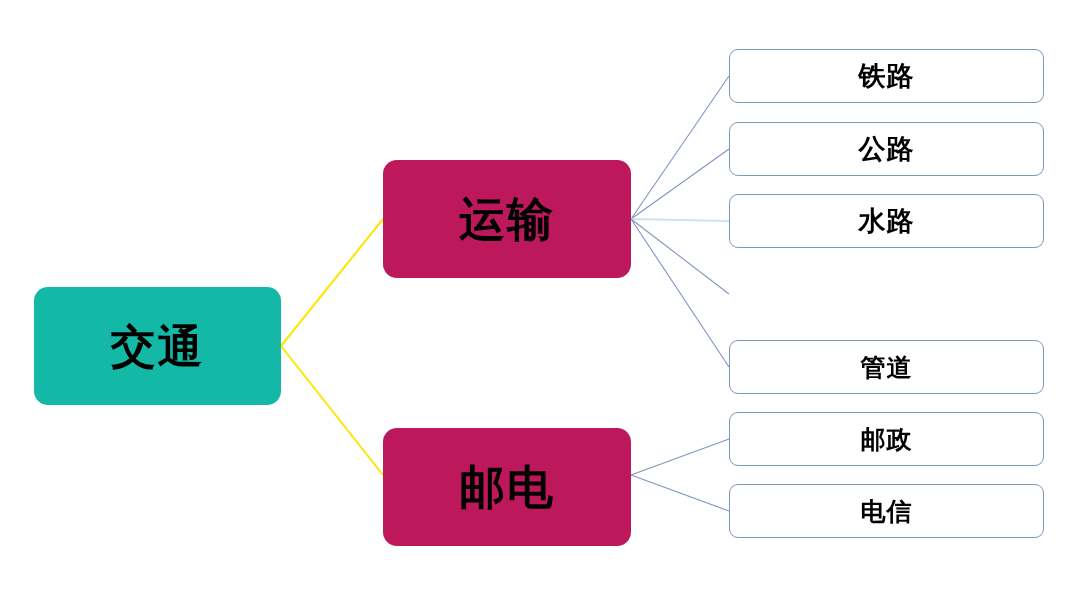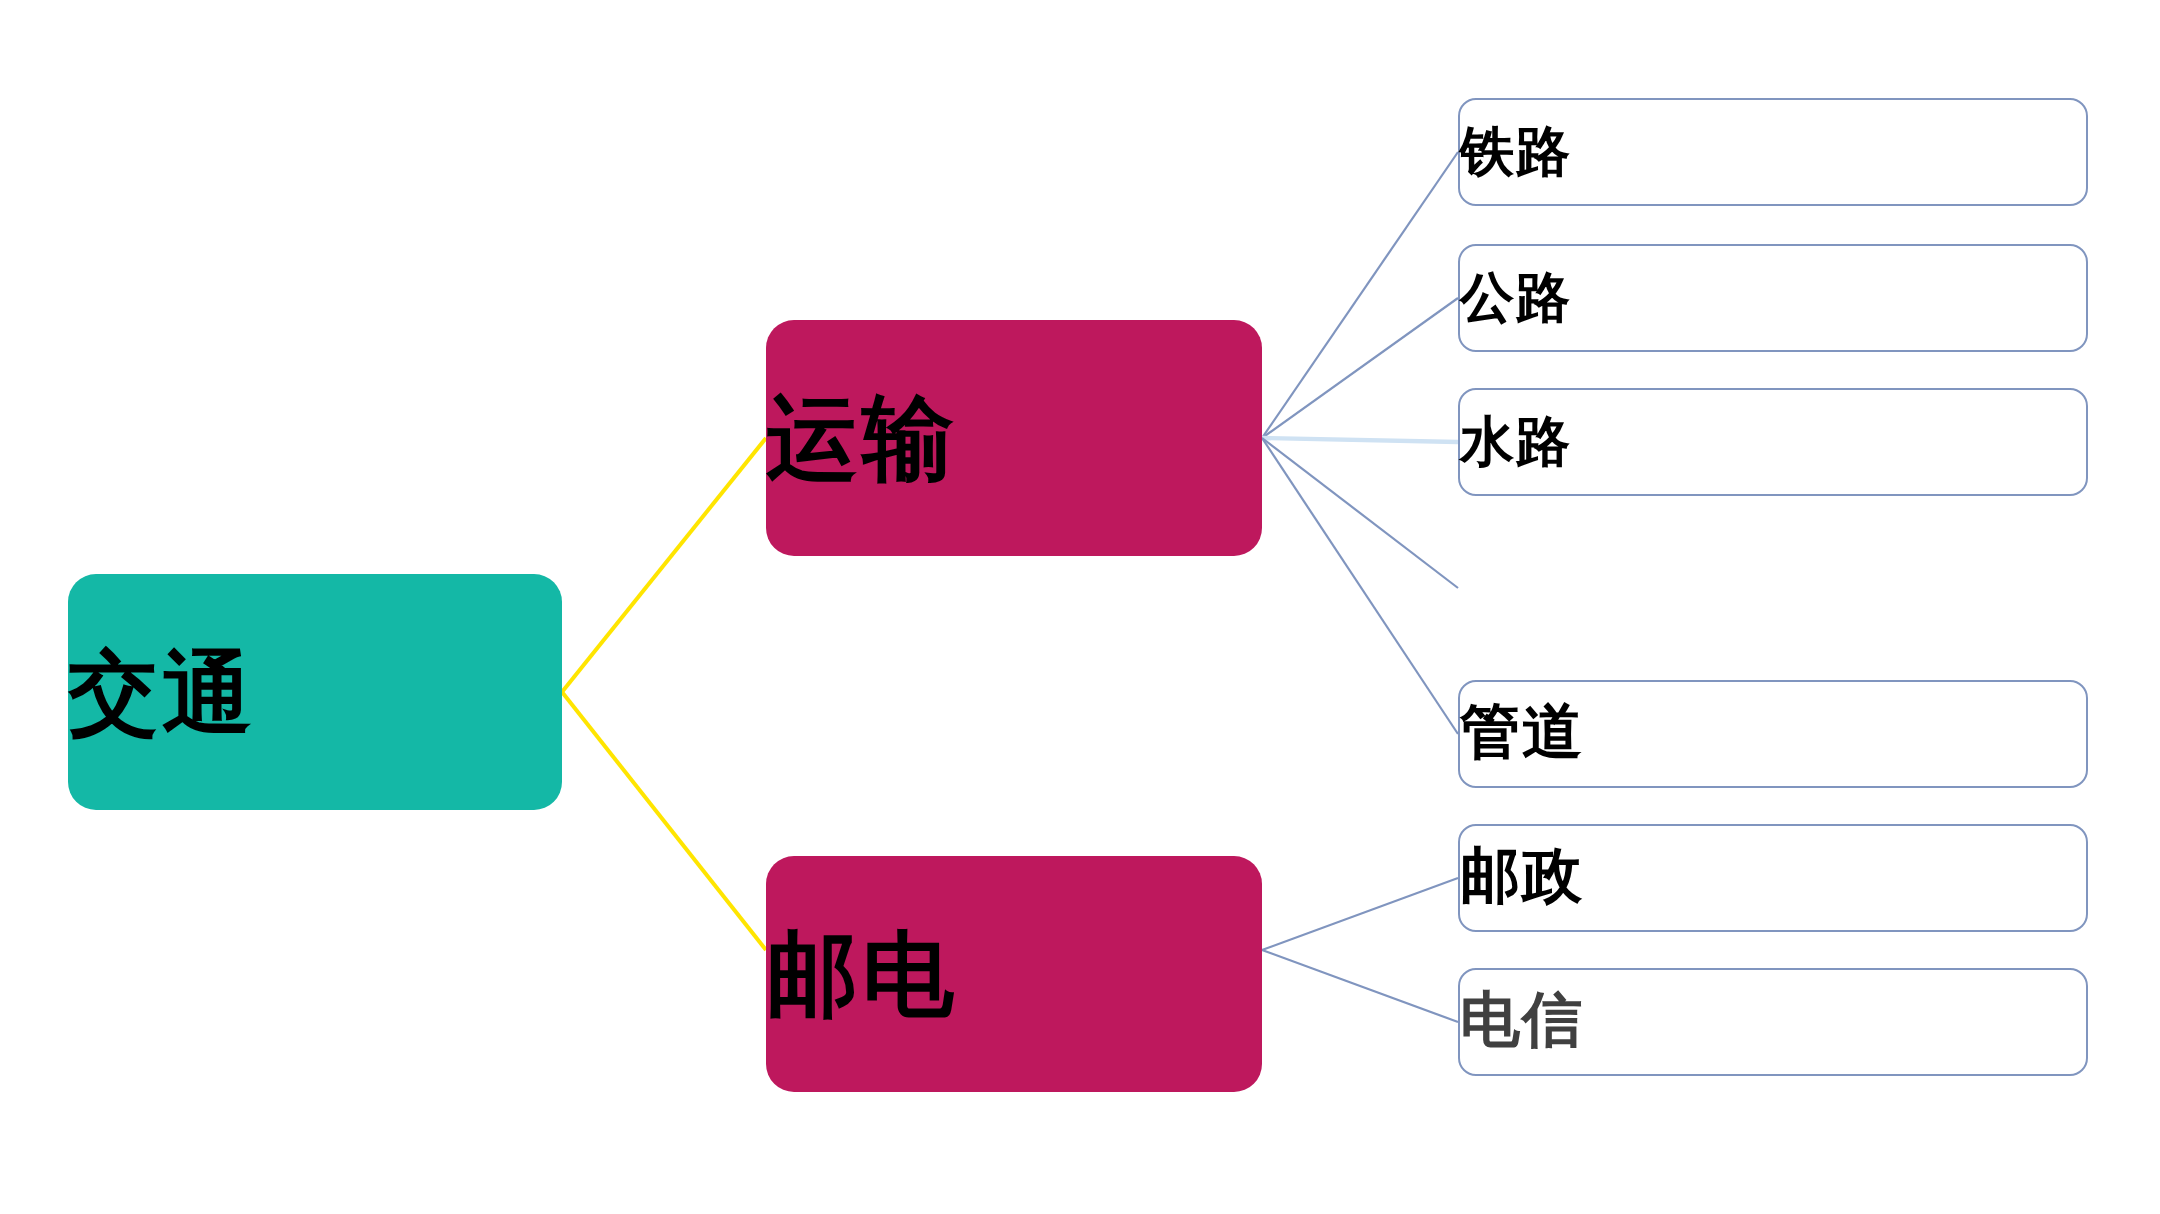--- a/index.html
+++ b/index.html
@@ -23,21 +23,21 @@
     top: 0;
     width: 1080px;
     height: 607px;
     pointer-events: none;
   }
   .node {
     position: absolute;
     box-sizing: border-box;
     display: flex;
     align-items: center;
-    justify-content: flex-start;
+    justify-content: center;
     text-align: center;
     line-height: 1;
   }
   .node-root {
     left: 34px;
     top: 287px;
     width: 247px;
     height: 118px;
     background: #14b8a6;
     border-radius: 14px;
@@ -65,22 +65,22 @@
     width: 315px;
     height: 54px;
     background: #ffffff;
     border: 1.6px solid #8095bf;
     border-radius: 9px;
     color: #000000;
     font-size: 27px;
     font-weight: bold;
     letter-spacing: 1px;
   }
-  .leaf-small { font-size: 30px; }
-  .leaf-red { color: #404040; }
+  .leaf-small { font-size: 25px; }
+  .leaf-red { color: #000000; }
 </style>
 </head>
 <body>
 
 <div id="canvas">
 
   <svg id="connectors" viewBox="0 0 1080 607" xmlns="http://www.w3.org/2000/svg">
 
     <line x1="281" y1="346" x2="383" y2="219" stroke="#ffe500" stroke-width="2"></line>
     <line x1="281" y1="346" x2="383" y2="475" stroke="#ffe500" stroke-width="2"></line>

